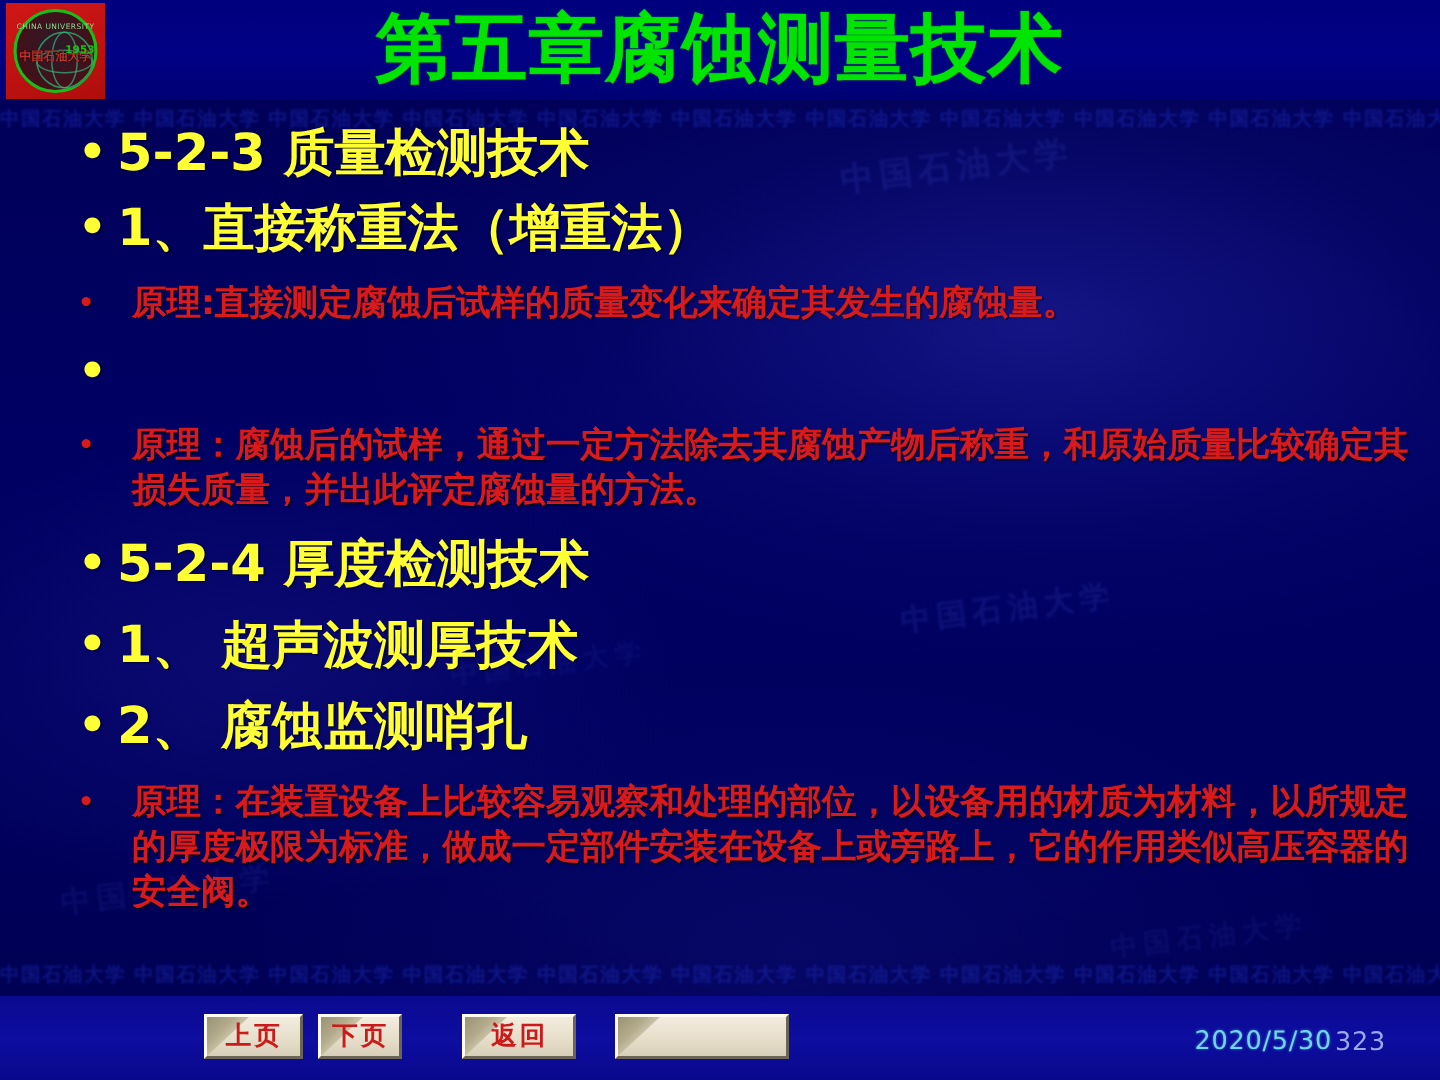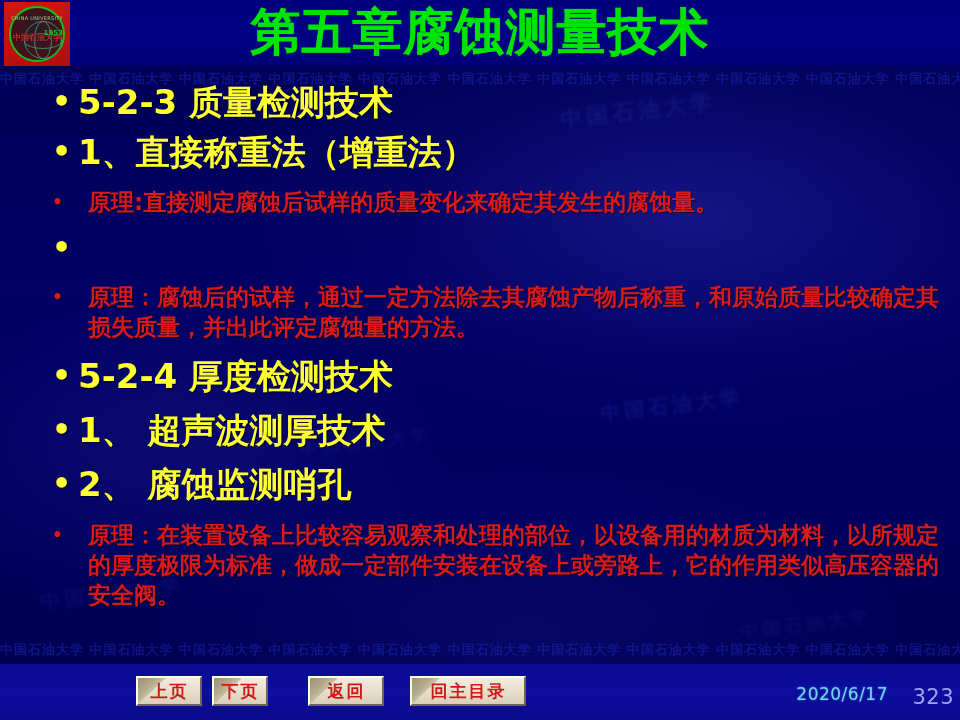--- a/index.html
+++ b/index.html
@@ -255,24 +255,24 @@
     right: 72px;
     top: 20px;
     color: #6fd8e8;
     font-size: 17px;
     font-weight: normal;
     letter-spacing: 0.5px;
     text-shadow: 0 0 2px rgba(120,220,255,0.55);
   }
   #footer-pageno {
     position: absolute;
-    right: 6px;
+    right: 36px;
     top: 21px;
     color: #9aa8e8;
-    font-size: 21px;
+    font-size: 17px;
     letter-spacing: 0.5px;
   }
 </style>
 </head>
 <body>
 
 <div id="slide">
 
   <div class="wm-band" id="wm-top">中国石油大学 中国石油大学 中国石油大学 中国石油大学 中国石油大学 中国石油大学 中国石油大学 中国石油大学 中国石油大学 中国石油大学 中国石油大学</div>
   <div class="wm-band" id="wm-bottom">中国石油大学 中国石油大学 中国石油大学 中国石油大学 中国石油大学 中国石油大学 中国石油大学 中国石油大学 中国石油大学 中国石油大学 中国石油大学</div>
@@ -356,20 +356,19 @@
       <span class="lbl">下页</span>
     </div>
 
     <div class="navbtn" id="btn-back">
       <span class="corner"></span>
       <span class="lbl">返回</span>
     </div>
 
     <div class="navbtn" id="btn-toc">
       <span class="corner"></span>
-      <span class="lbl">回主目录</span>
-    </div>
-
-    <div id="footer-date">2020/6/17</div>
+    </div>
+
+    <div id="footer-date">2020/5/30</div>
     <div id="footer-pageno">323</div>
   </div>
 
 </div>
 
 </body></html>

